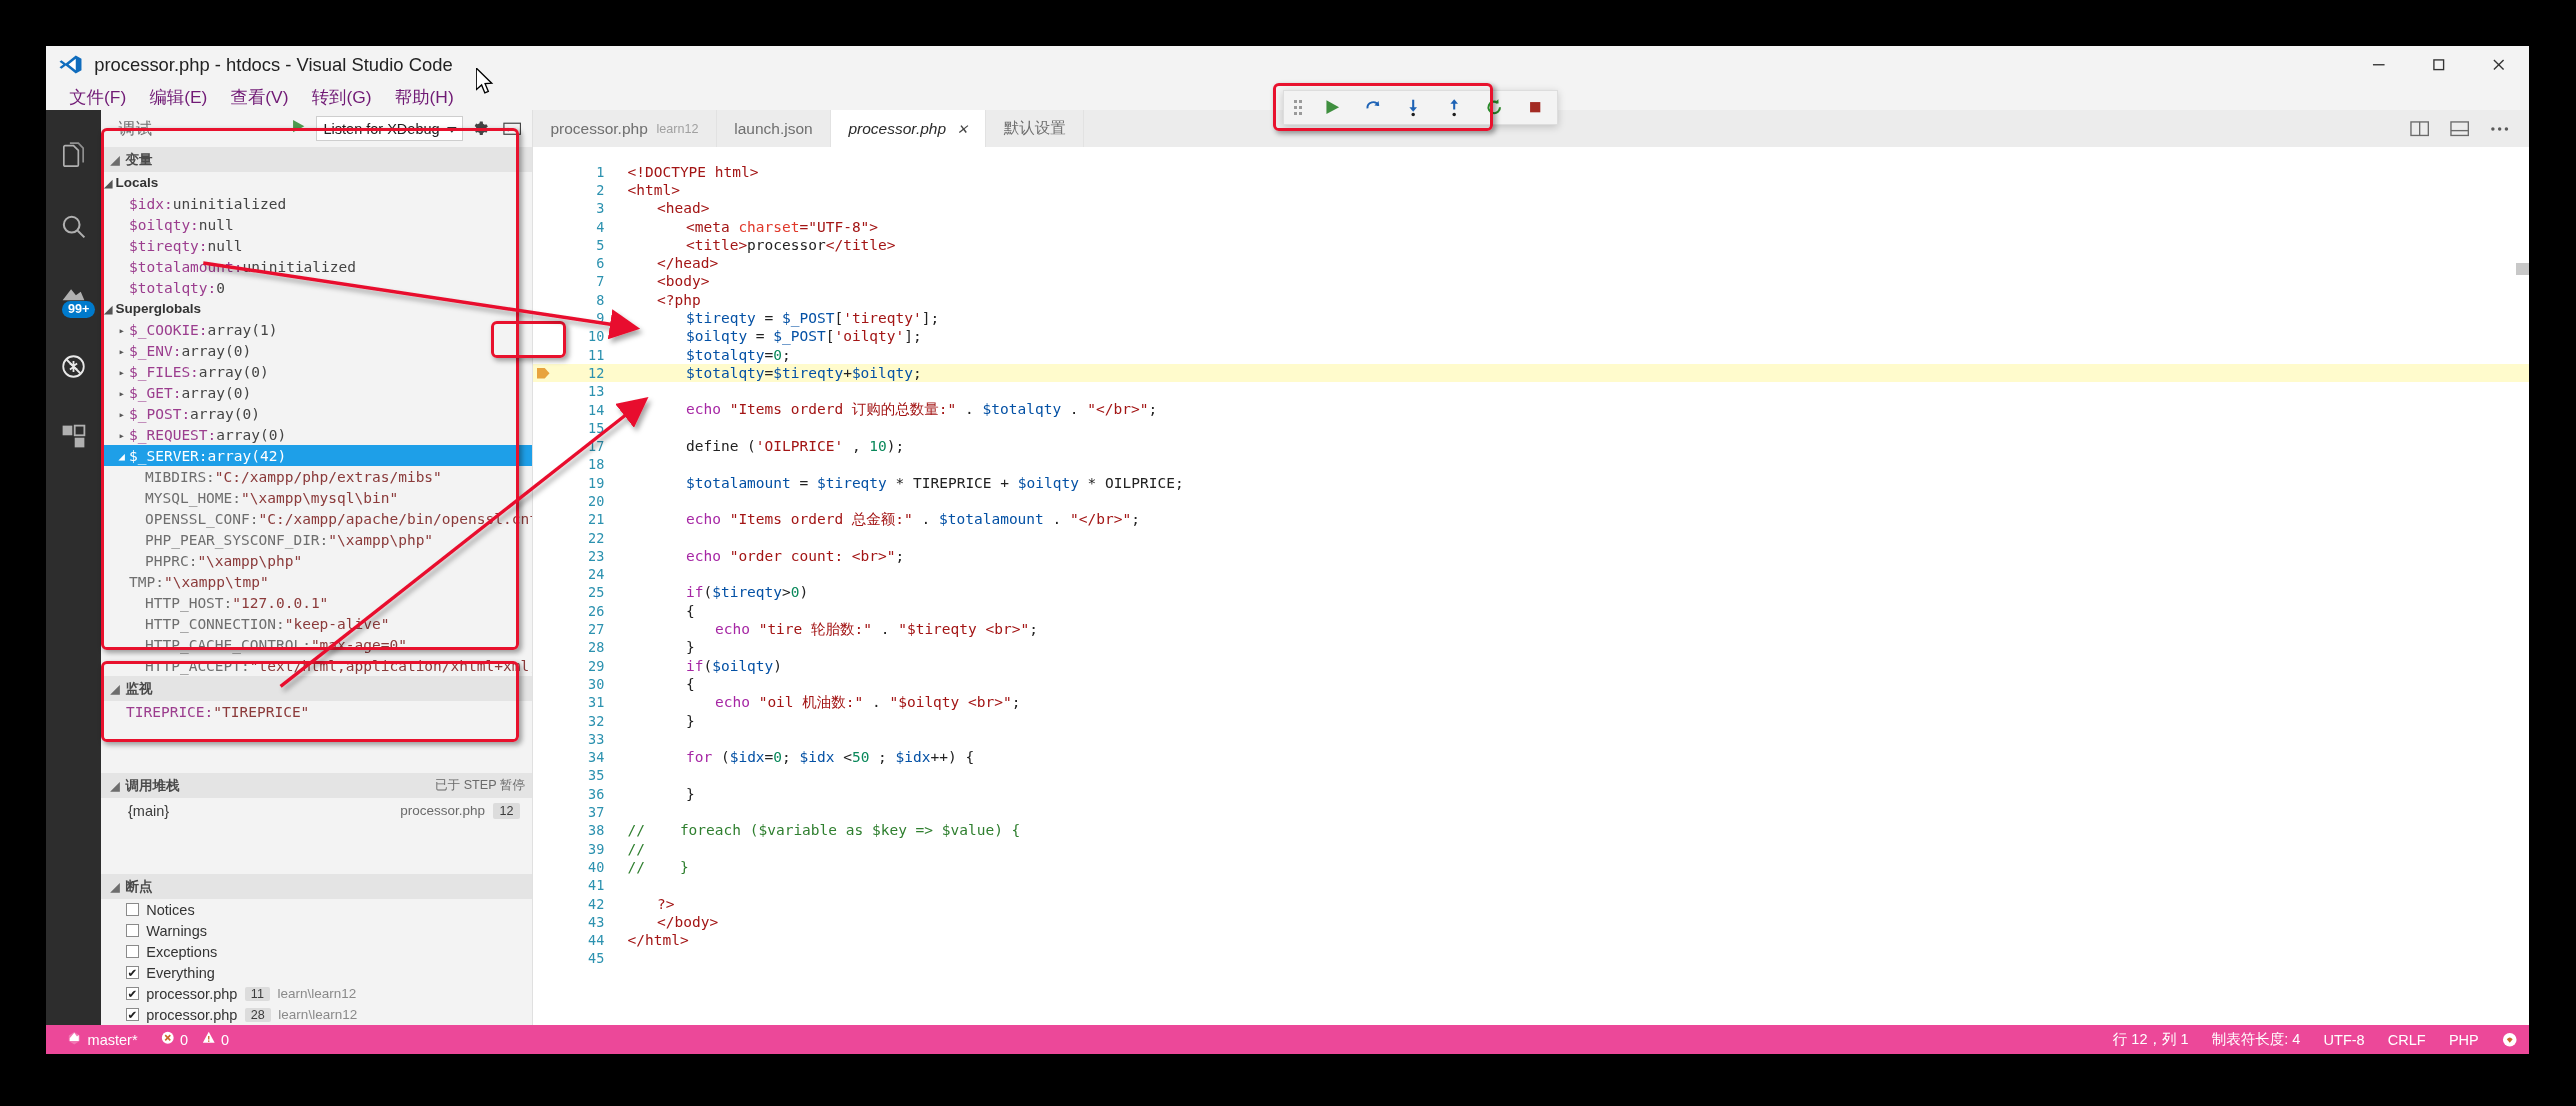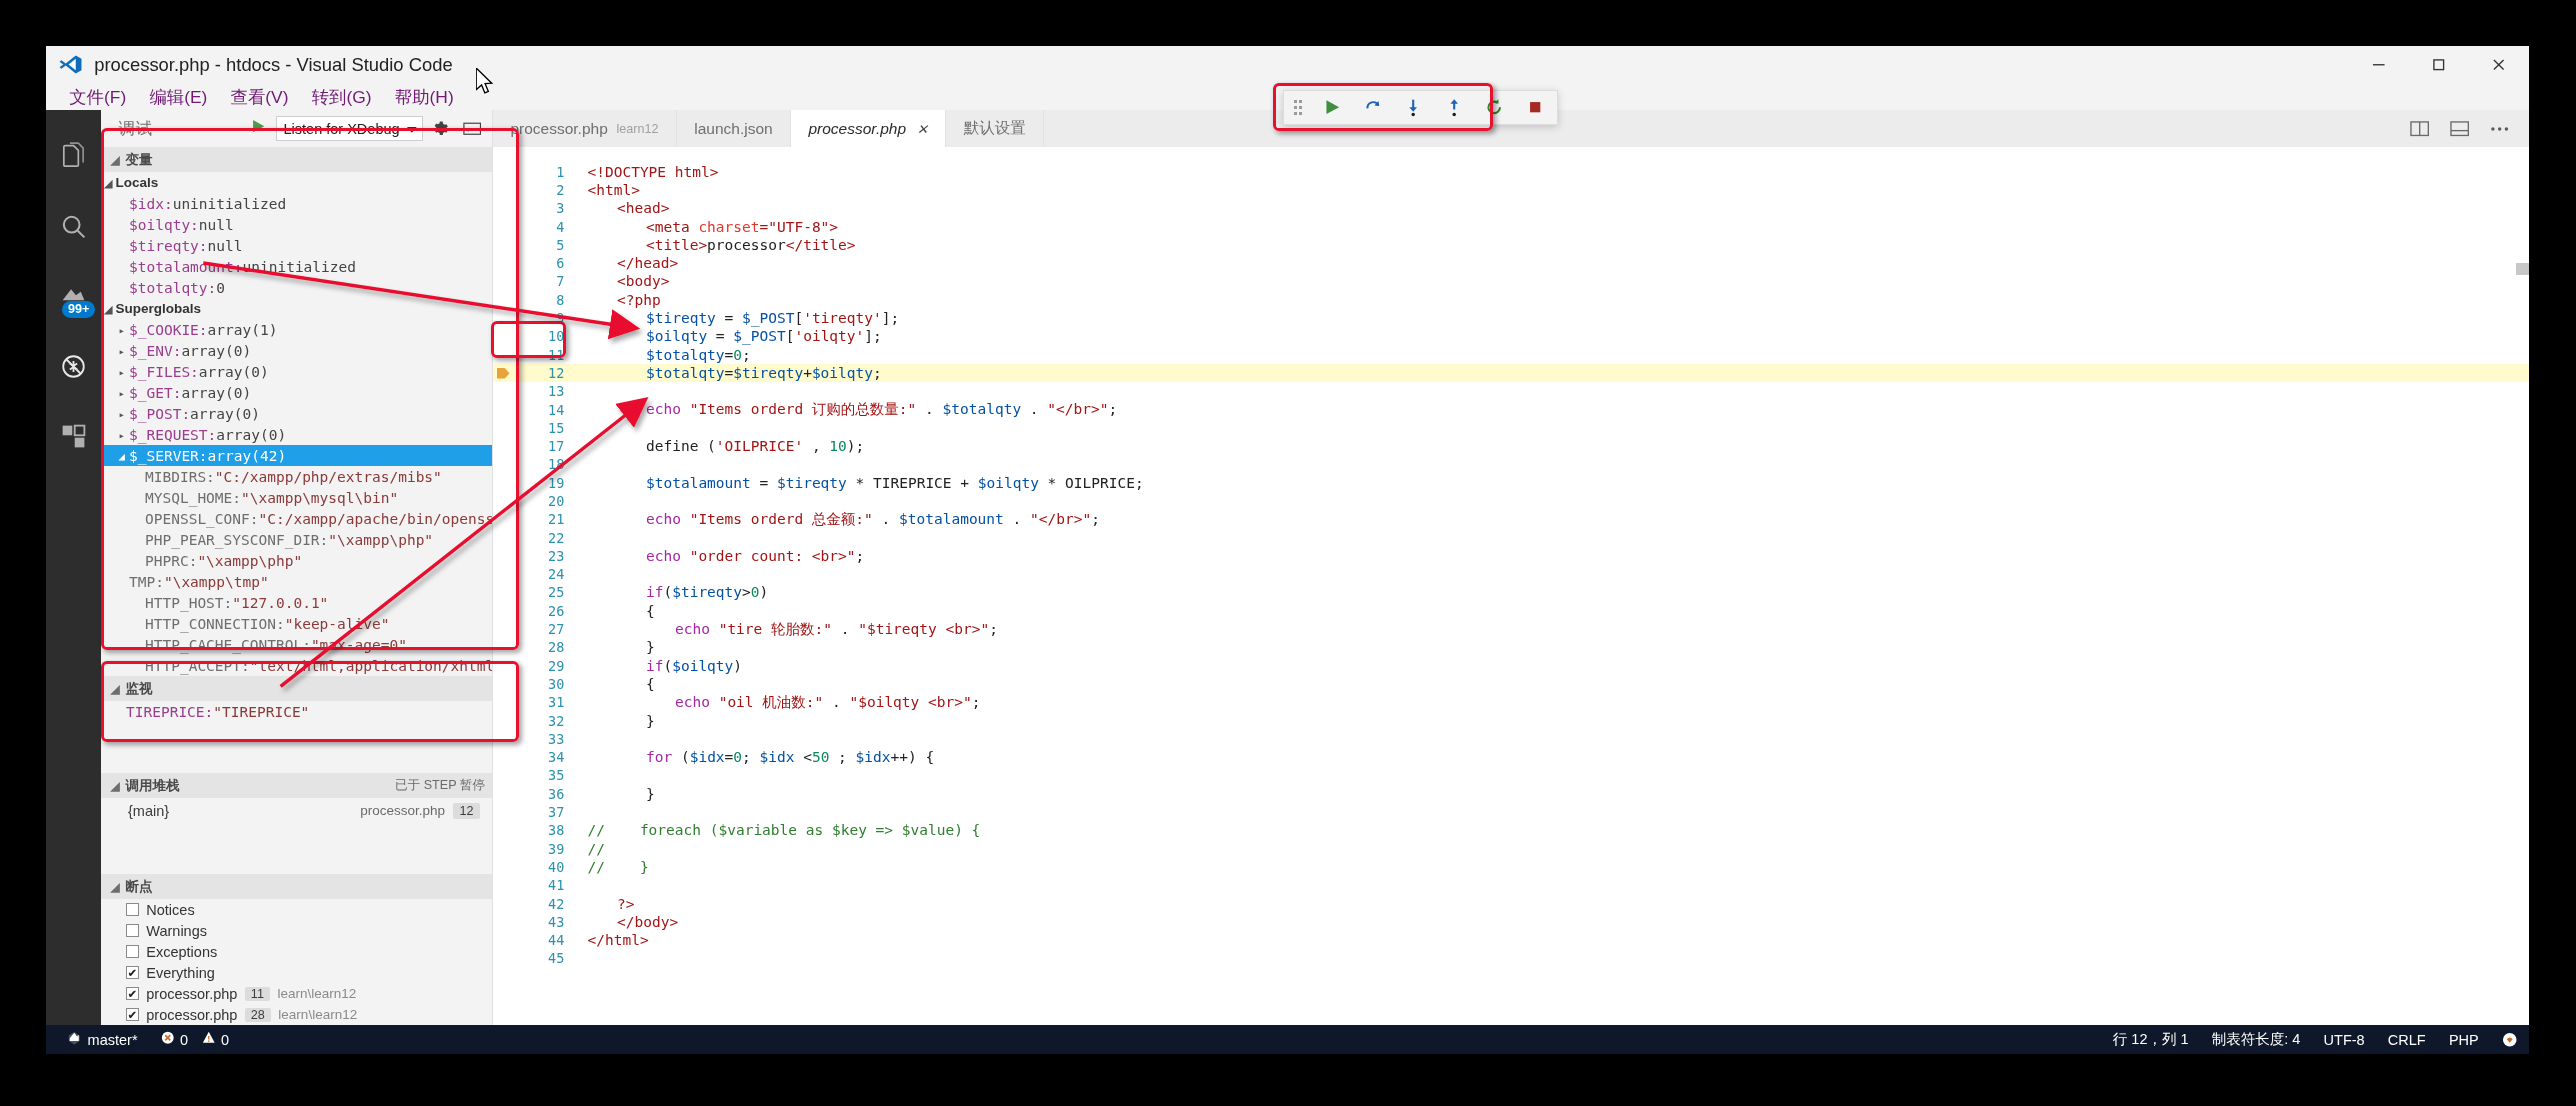--- a/index.html
+++ b/index.html
@@ -43,21 +43,21 @@
     padding-top: 11.6px; flex:none; position:relative;
   }
   .act-icon { width:55px; height:70px; display:flex; align-items:center; justify-content:center; position:relative; }
   .act-icon svg { display:block; }
   .badge {
     position:absolute; right:5.8px; bottom:13.5px; background:#007acc; color:#fff;
     border-radius: 11.6px; font-size: 12.6px; padding: 1px 5.8px; line-height: 15.5px; font-weight:600;
   }
 
   
-  .sidebar { width: 392px; background:#f3f3f3; display:flex; flex-direction:column; flex:none; border-right:1px solid #e0e0e0; min-height:0;}
+  .sidebar { width: 432px; background:#f3f3f3; display:flex; flex-direction:column; flex:none; border-right:1px solid #e0e0e0; min-height:0;}
   .side-header { height: 37px; display:flex; align-items:center; padding: 0 7.7px 0 17.4px; flex:none; }
   .side-header-title { font-size: 16.4px; color:#6f6f6f; letter-spacing:1px; }
   .side-header-spacer { flex:1; }
   .dbg-play { margin: 0 9.7px 0 3.9px; }
   .dbg-select {
     background:#fff; border:1px solid #cecece; height: 25px; width: 147px;
     display:flex; align-items:center; justify-content:space-between;
     font-size: 14.5px; color:#222; padding: 0 4.8px 0 6.8px;
   }
   .hdr-btn { width:25px; height:25px; display:flex; align-items:center; justify-content:center; margin-left:5.8px;}
@@ -132,21 +132,21 @@
     position:absolute; left:1283px; top:90px; height:35px;
     background:#f3f3f3; border:1px solid #ddd; box-shadow: 0 1.9px 7.7px rgba(0,0,0,.18);
     display:flex; align-items:center; padding: 0 9.7px; gap: 15.5px; z-index: 30;
   }
   .dbg-toolbar .dbtn { width:25px; height:25px; display:flex; align-items:center; justify-content:center;}
   .grip { display:grid; grid-template-columns: repeat(2, 2.9px); gap:2.9px; margin-right:1.9px;}
   .grip i { width:2.9px; height:2.9px; background:#9a9a9a; display:block;}
 
   
   .statusbar {
-    height: 29px; background:#0f172a; display:flex; align-items:center; color:#fff;
+    height: 29px; background:#ec4899; display:flex; align-items:center; color:#fff;
     font-size: 14.5px; flex:none; padding-left: 9.7px;
   }
   .sb-item { display:flex; align-items:center; gap:5.8px; padding: 0 11.6px; white-space:nowrap;}
   .sb-right { margin-left:auto; display:flex; align-items:center; }
 
   
   .anno { position:absolute; border: 3.9px solid #e8112d; border-radius: 5.8px; pointer-events:none; z-index:40; }
   .anno-shadow { box-shadow: 2.9px 2.9px 5.8px rgba(0,0,0,.35); }
   .anno-svg { position:absolute; left:0; top:0; width:2576px; height:1106px; pointer-events:none; z-index:41; }
   .cursor-arrow { position:absolute; z-index:45; }

